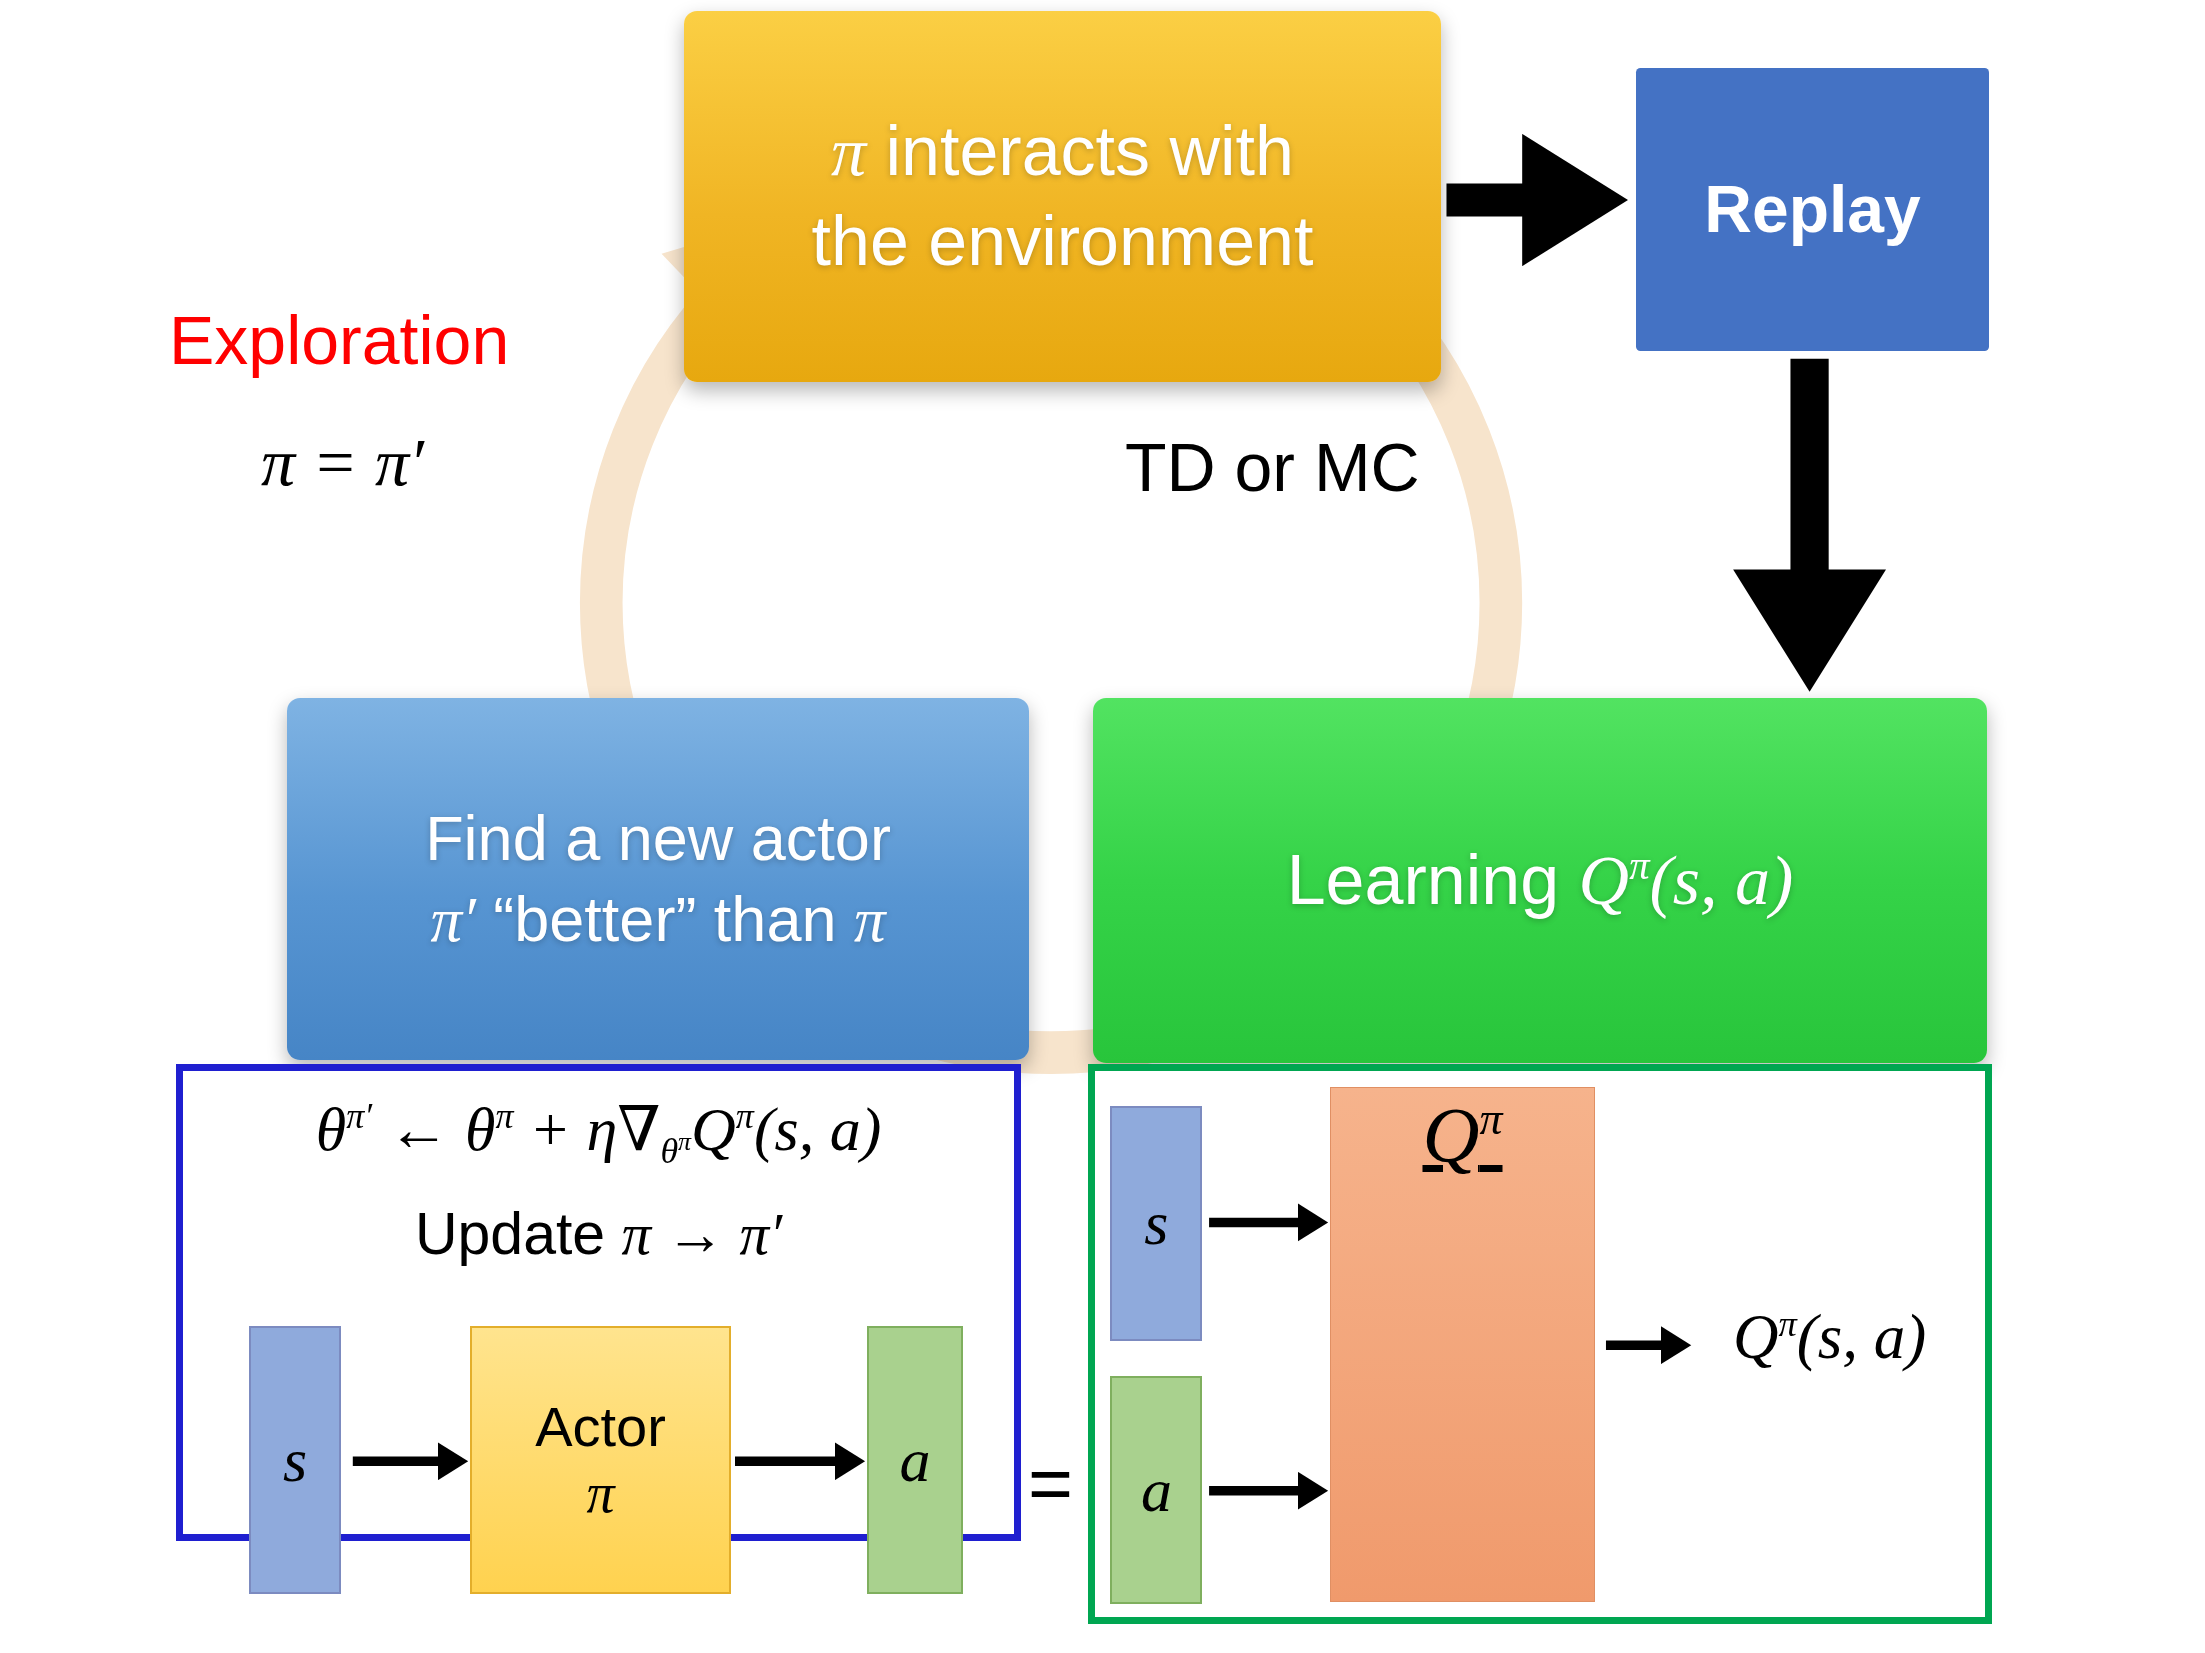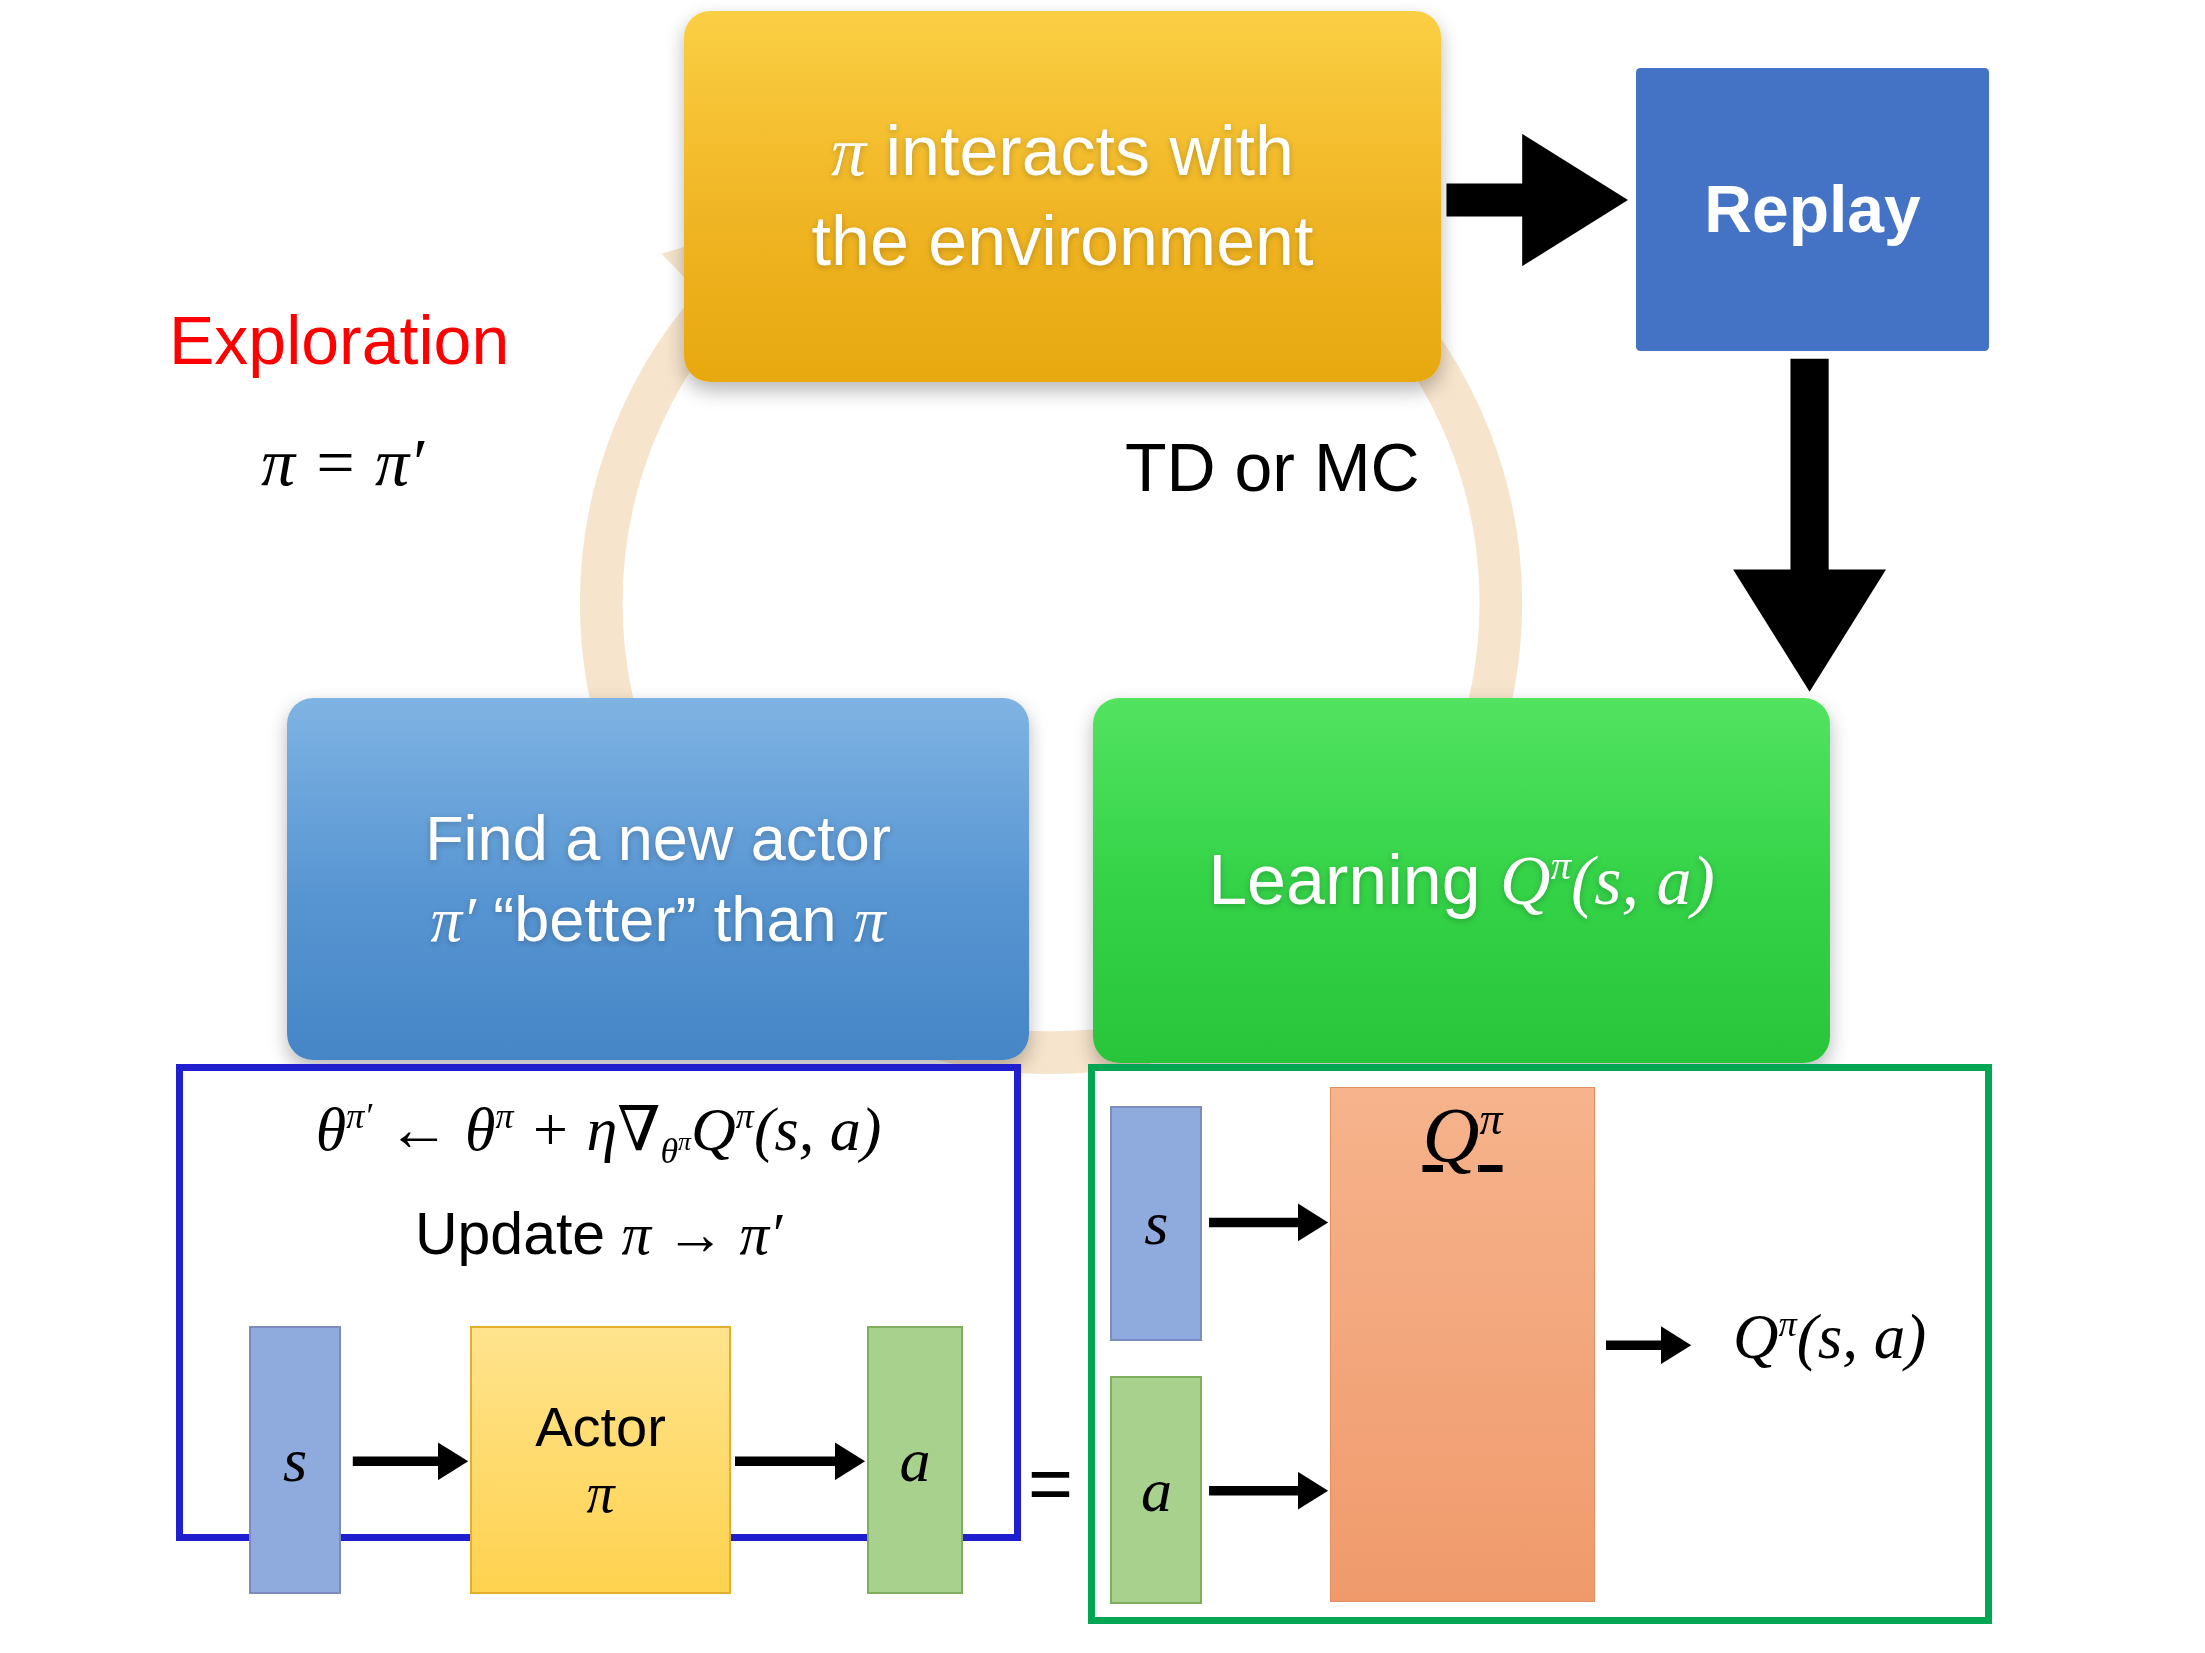--- a/index.html
+++ b/index.html
@@ -1,19 +1,19 @@
 <!DOCTYPE html>
 <html style="font-size:11.8px"><head>
 <meta charset="utf-8">
 <style>
   html,body{margin:0;padding:0;background:#fff;}
   #canvas{position:relative;width:2205px;height:1654px;background:#fff;overflow:hidden;
           font-family:"Liberation Sans", sans-serif;color:#000;}
   .abs{position:absolute;}
-  .box{border-radius:26px;color:#fff;display:flex;flex-direction:column;align-items:center;
+  .box{border-radius:13px;color:#fff;display:flex;flex-direction:column;align-items:center;
        justify-content:center;text-align:center;line-height:1.28;
        box-shadow:0 8.8px 19px rgba(0,0,0,.28);text-shadow:0 2.2px 5.9px rgba(0,0,0,.22);}
   .gold{background:linear-gradient(180deg,#FBCF44 0%,#F0B524 55%,#E7A80F 100%);}
   .bluebox{background:linear-gradient(180deg,#7FB3E3 0%,#5795D2 55%,#4685C6 100%);text-align:right;}
   .greenbox{background:linear-gradient(180deg,#52E361 0%,#35D348 50%,#28C53B 100%);}
   .replay{background:#4472C4;border-radius:4.4px;font-weight:bold;}
   .math{font-family:"Liberation Serif","DejaVu Serif",serif;font-style:italic;}
   sup{font-size:.58em;vertical-align:super;line-height:0;}
   sub{font-size:.58em;vertical-align:sub;line-height:0;}
   sub sup{font-size:.72em;}
@@ -56,21 +56,21 @@
 
   <div class="abs label math" style="left:261px;top:423px;font-size:68px;z-index:3">π = π′</div>
 
   <div class="abs label" style="left:1125px;top:428px;font-size:68px;z-index:3">TD or MC</div>
 
   <div class="abs box bluebox" style="left:287px;top:698px;width:742px;height:362px;font-size:63px;z-index:2">
     <div class="label">Find a new actor</div>
     <div class="label"><span class="math">π′</span><span> “better” than </span><span class="math">π</span></div>
   </div>
 
-  <div class="abs box greenbox" style="left:1093px;top:698px;width:737px;height:365px;font-size:70px;z-index:2">
+  <div class="abs box greenbox" style="left:1093px;top:698px;width:894px;height:365px;font-size:70px;z-index:2">
     <div class="label"><span>Learning </span><span class="math">Q</span><sup><span class="math">π</span></sup><span class="math">(s, a)</span></div>
   </div>
 
   <div class="abs panel panel-blue" style="left:176px;top:1064px;width:845px;height:477px;">
     <div style="margin-top:20.6px;text-align:center;font-size:62px;" class="label"><span class="math">θ</span><sup><span class="math">π′</span></sup><span class="math"> ← </span><span class="math">θ</span><sup><span class="math">π</span></sup><span class="math"> + η∇</span><sub><span class="math">θ</span><sup><span class="math">π</span></sup></sub><span class="math">Q</span><sup><span class="math">π</span></sup><span class="math">(s, a)</span></div>
     <div style="margin-top:35px;text-align:center;font-size:59px;" class="label"><span>Update </span><span class="math">π → π′</span></div>
 
     <div class="abs vrect srect" style="left:66px;top:255px;width:92px;height:268px;">
         <span class="math">s</span>
       </div>

